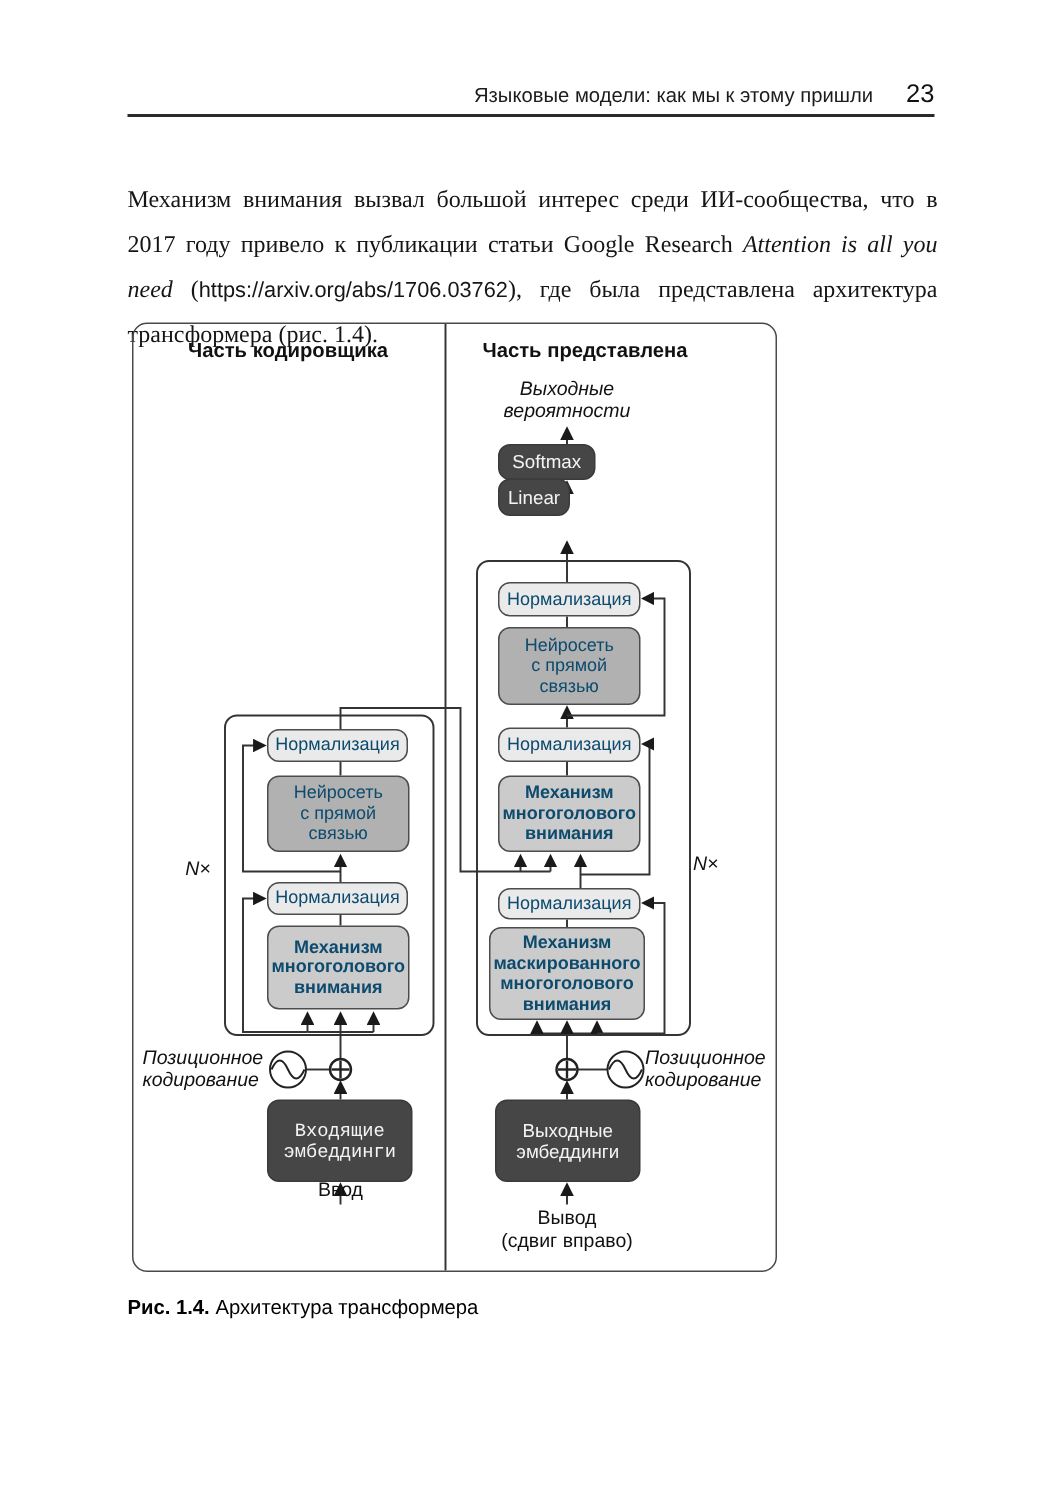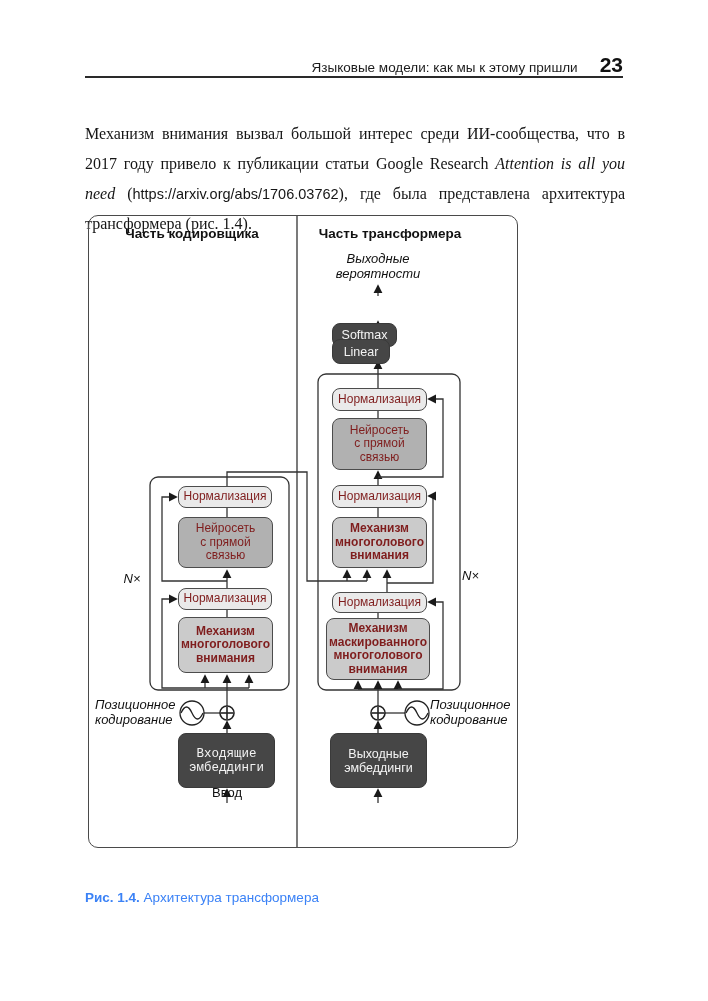--- a/index.html
+++ b/index.html
@@ -1,45 +1,45 @@
 <!DOCTYPE html>
 <html><head>
 <meta charset="utf-8">
 <style>
   html,body{margin:0;padding:0;}
   .page{position:relative;width:708px;height:1001px;background:#ffffff;overflow:hidden;
         font-family:"Liberation Sans","DejaVu Sans",sans-serif;color:#111;}
   
   .running-head{position:absolute;left:85px;top:53px;width:538px;text-align:right;}
   .head-title{font-size:13.5px;color:#1c1c1c;vertical-align:baseline;}
-  .head-num{font-size:21px;font-weight:bold;margin-left:22px;color:#111;margin-top:28px;}
+  .head-num{font-size:17px;font-weight:normal;margin-left:22px;color:#111;margin-top:28px;}
   .head-rule{position:absolute;left:85px;top:76px;width:538px;height:2px;background:#2a2a2a;}
   
   .para{position:absolute;left:85px;top:103px;width:540px;text-align:justify;
         font-family:"Liberation Serif","DejaVu Serif",serif;font-size:16px;line-height:30px;color:#151515;}
   .para .it{font-style:italic;}
   .para .url{font-family:"Liberation Sans","DejaVu Sans",sans-serif;font-size:14.5px;}
   
   .figure{position:absolute;left:88px;top:215px;width:430px;height:633px;border-radius:26px;}
   .fig-border{position:absolute;left:0;top:0;right:0;bottom:0;border:1.5px solid #4a4a4a;border-radius:10px;}
   .wires{position:absolute;left:0;top:0;}
   .bx{position:absolute;box-sizing:border-box;border:1.3px solid #4c4c4c;border-radius:8px;
       display:flex;align-items:center;justify-content:center;text-align:center;
-      font-size:12px;line-height:13.5px;white-space:pre-line;color:#7f1d1d;}
+      font-size:12px;line-height:13.5px;white-space:pre-line;color:#0c4a6e;}
   .bx.norm{background:#eaeaea;}
   .bx.attn{background:#cbcbcb;font-weight:bold;}
   .bx.ffn{background:#b1b1b1;}
   .bx.dark{background:#464646;color:#f4f4f4;border-color:#3a3a3a;font-size:12.5px;line-height:14px;}
   .lbl{position:absolute;font-size:13px;line-height:15px;white-space:pre-line;color:#111;}
   .lbl.it{font-style:italic;font-size:13px;line-height:14.5px;}
   .lbl.ctr{text-align:center;}
   .col-head{position:absolute;font-weight:bold;font-size:13.5px;text-align:center;white-space:nowrap;color:#111;}
   .nx{position:absolute;font-style:italic;font-size:13px;color:#111;}
   
-  .caption{position:absolute;left:85px;top:890px;font-size:13.5px;color:#3b82f6;text-align:center;}
+  .caption{position:absolute;left:85px;top:864px;font-size:13.5px;color:#000000;text-align:center;}
   .caption .b{font-weight:bold;}
 </style>
 </head>
 <body>
 
 <div class="page">
 
   <div class="running-head">
     <span class="head-title">Языковые модели: как мы к этому пришли</span><span class="head-num">23</span>
   </div>
@@ -118,26 +118,26 @@
         <circle cx="104" cy="498" r="12" fill="#fff"></circle>
         <path d="M93,498 Q98.5,486 104,498 Q109.5,510 115,498"></path>
       </g>
       <g stroke="#222" stroke-width="1.3" fill="none">
         <circle cx="329" cy="498" r="12" fill="#fff"></circle>
         <path d="M318,498 Q323.5,486 329,498 Q334.5,510 340,498"></path>
       </g>
     </svg>
 
     <div class="col-head" style="left:14px;top:11px;width:180px;">Часть кодировщика</div>
-    <div class="col-head" style="left:212px;top:11px;width:180px;">Часть трансформера</div>
+    <div class="col-head" style="left:212px;top:11px;width:180px;">Часть представлена</div>
 
     <div class="lbl it ctr" style="left:240px;top:37px;width:100px;">Выходные
 вероятности</div>
-    <div class="bx dark" style="left:244px;top:81px;width:65px;height:24px;margin-top:27px;">Softmax</div>
-    <div class="bx dark" style="left:244px;top:124px;width:58px;height:25px;text-align:right;">Linear</div>
+    <div class="bx dark" style="left:244px;top:81px;width:65px;height:24px;">Softmax</div>
+    <div class="bx dark" style="left:244px;top:104px;width:48px;height:25px;text-align:right;">Linear</div>
 
     <div class="bx norm" style="left:90px;top:271px;width:94px;height:22px;">Нормализация</div>
     <div class="bx ffn" style="left:90px;top:302px;width:95px;height:51px;">Нейросеть
 с прямой
 связью</div>
     <div class="bx norm" style="left:90px;top:373px;width:94px;height:22px;">Нормализация</div>
     <div class="bx attn" style="left:90px;top:402px;width:95px;height:56px;">Механизм
 многоголового
 внимания</div>
     <div class="nx" style="left:24px;top:356px;width:40px;text-align:center;">N×</div>
@@ -158,20 +158,22 @@
     <div class="bx norm" style="left:244px;top:377px;width:95px;height:21px;">Нормализация</div>
     <div class="bx attn" style="left:238px;top:403px;width:104px;height:62px;">Механизм
 маскированного
 многоголового
 внимания</div>
     <div class="nx" style="left:374px;top:353px;width:40px;">N×</div>
     <div class="lbl it" style="left:342px;top:483px;">Позиционное
 кодирование</div>
     <div class="bx dark" style="left:242px;top:518px;width:97px;height:55px;">Выходные
 эмбеддинги</div>
+    <div class="lbl ctr" style="left:235px;top:589px;width:110px;">Вывод
+(сдвиг вправо)</div>
   </div>
 
   <div class="caption">
     <span class="b">Рис. 1.4.</span>
     <span>Архитектура трансформера</span>
   </div>
 
 </div>
 
 </body></html>

